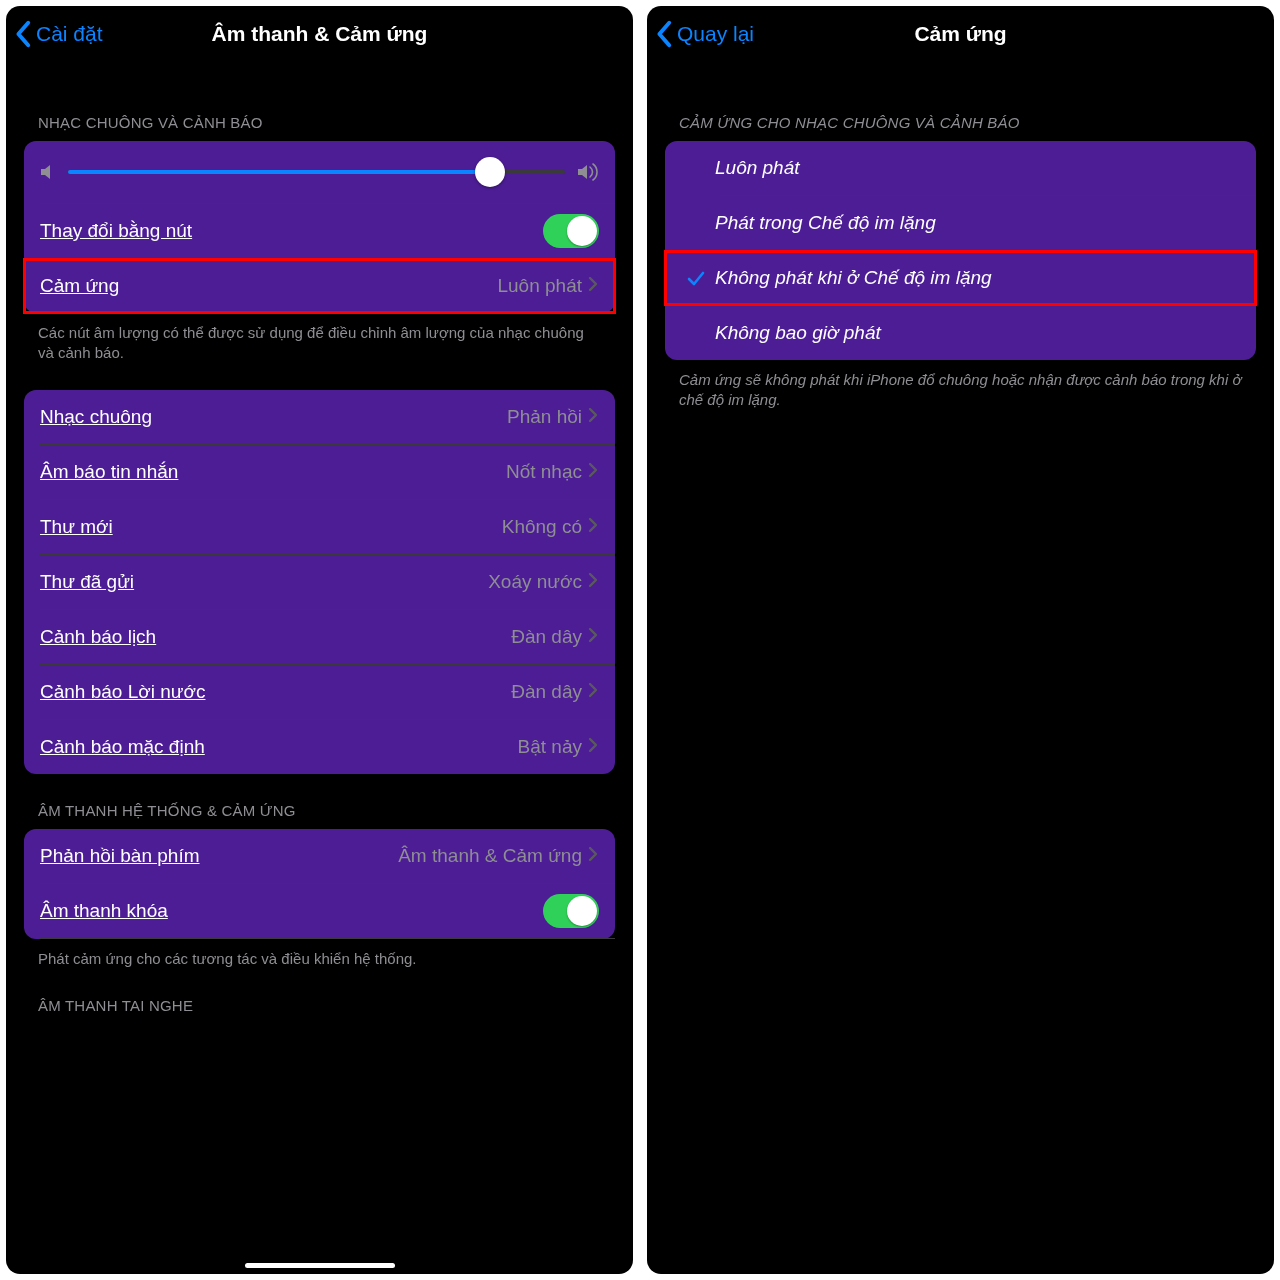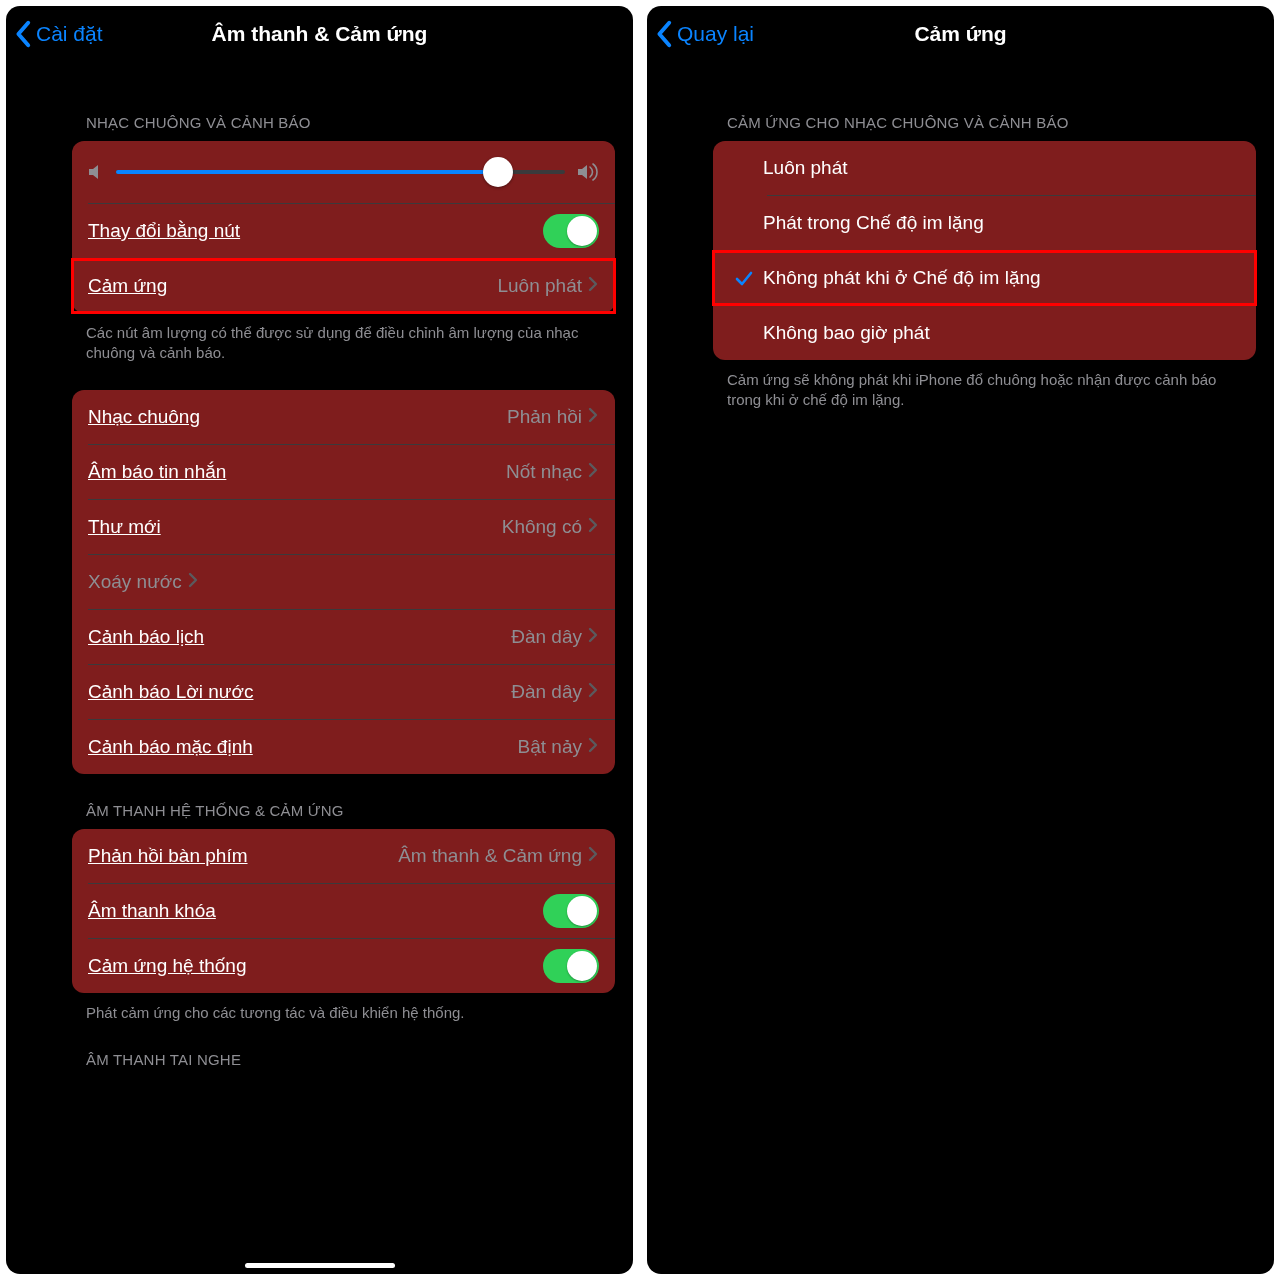--- a/index.html
+++ b/index.html
@@ -42,37 +42,36 @@
     position: absolute;
     left: 0; right: 0;
     text-align: center;
     font-size: 21px;
     font-weight: 600;
     pointer-events: none;
   }
   .content {
     padding: 0 18px 20px 18px;
     overflow: hidden;
-    margin-left: 48px;
   }
   .section-header {
     color: #8e8e93;
     font-size: 15px;
     text-transform: uppercase;
     padding: 28px 14px 10px 14px;
     letter-spacing: .2px;
   }
   .footer-text {
     color: #8e8e93;
     font-size: 15px;
     padding: 10px 14px 0 14px;
     line-height: 1.35;
   }
   .group {
-    background: #7f1d1d;
+    background: #4c1d95;
     border-radius: 12px;
     overflow: visible;
   }
   .row {
     display: flex;
     align-items: center;
     min-height: 54px;
     padding: 0 16px;
     position: relative;
   }
@@ -162,21 +161,21 @@
   .check-col svg { color: #0a84ff; width: 20px; height: 20px; }
   .home-indicator {
     position: absolute;
     bottom: 6px;
     left: 50%;
     transform: translateX(-50%);
     width: 150px; height: 5px;
     border-radius: 3px;
     background: #fff;
   }
-  .screen-right .content { padding-top: 0; }
+  .screen-right .content { padding-top: 0; font-style: italic; }
   .option-label {
     font-size: 19px;
     color: #fff;
     flex: 1;
   }
 </style>
 </head>
 <body>
 
 <div class="screen screen-left">
@@ -254,20 +253,21 @@
         <div class="sep"></div>
         <div class="row">
           <div class="row-label">Thư mới</div>
           <div class="row-value">Không có</div>
           <span class="chevron"><svg viewBox="0 0 11 16" fill="none" stroke="currentColor" stroke-width="2.4" stroke-linecap="round" stroke-linejoin="round">
               <polyline points="2,2 8,8 2,14"></polyline>
             </svg></span>
         </div>
         <div class="sep"></div>
         <div class="row">
+          <div class="row-label">Thư đã gửi</div>
           <div class="row-value">Xoáy nước</div>
           <span class="chevron"><svg viewBox="0 0 11 16" fill="none" stroke="currentColor" stroke-width="2.4" stroke-linecap="round" stroke-linejoin="round">
               <polyline points="2,2 8,8 2,14"></polyline>
             </svg></span>
         </div>
         <div class="sep"></div>
         <div class="row">
           <div class="row-label">Cảnh báo lịch</div>
           <div class="row-value">Đàn dây</div>
           <span class="chevron"><svg viewBox="0 0 11 16" fill="none" stroke="currentColor" stroke-width="2.4" stroke-linecap="round" stroke-linejoin="round">
@@ -302,26 +302,20 @@
             </svg></span>
       </div>
       <div class="sep"></div>
       <div class="row">
         <div class="row-label">Âm thanh khóa</div>
         <div class="switch on">
             <div class="knob"></div>
           </div>
       </div>
       <div class="sep"></div>
-      <div class="row">
-        <div class="row-label">Cảm ứng hệ thống</div>
-        <div class="switch on">
-            <div class="knob"></div>
-          </div>
-      </div>
     </div>
     <div class="footer-text">Phát cảm ứng cho các tương tác và điều khiển hệ thống.</div>
 
     <div class="section-header" style="padding-bottom:0">ÂM THANH TAI NGHE</div>
   </div>
   <div class="home-indicator"></div>
 </div>
 
 <div class="screen screen-right">
   <div class="navbar">

